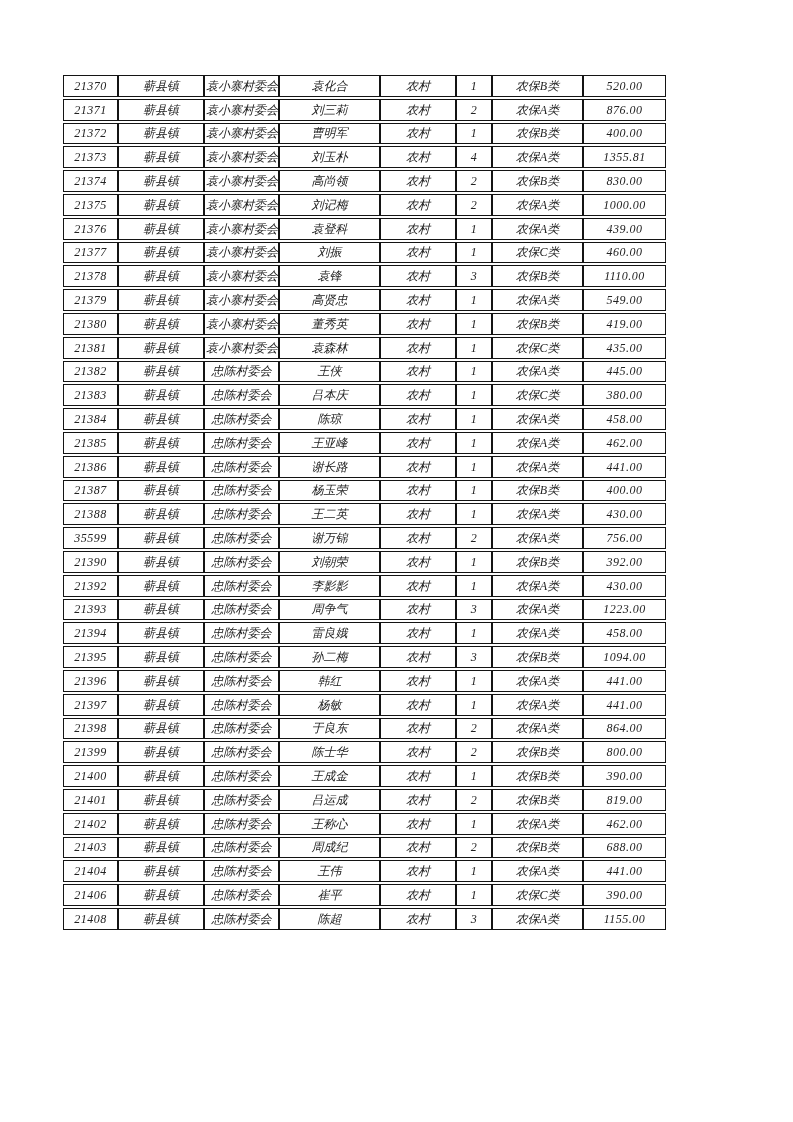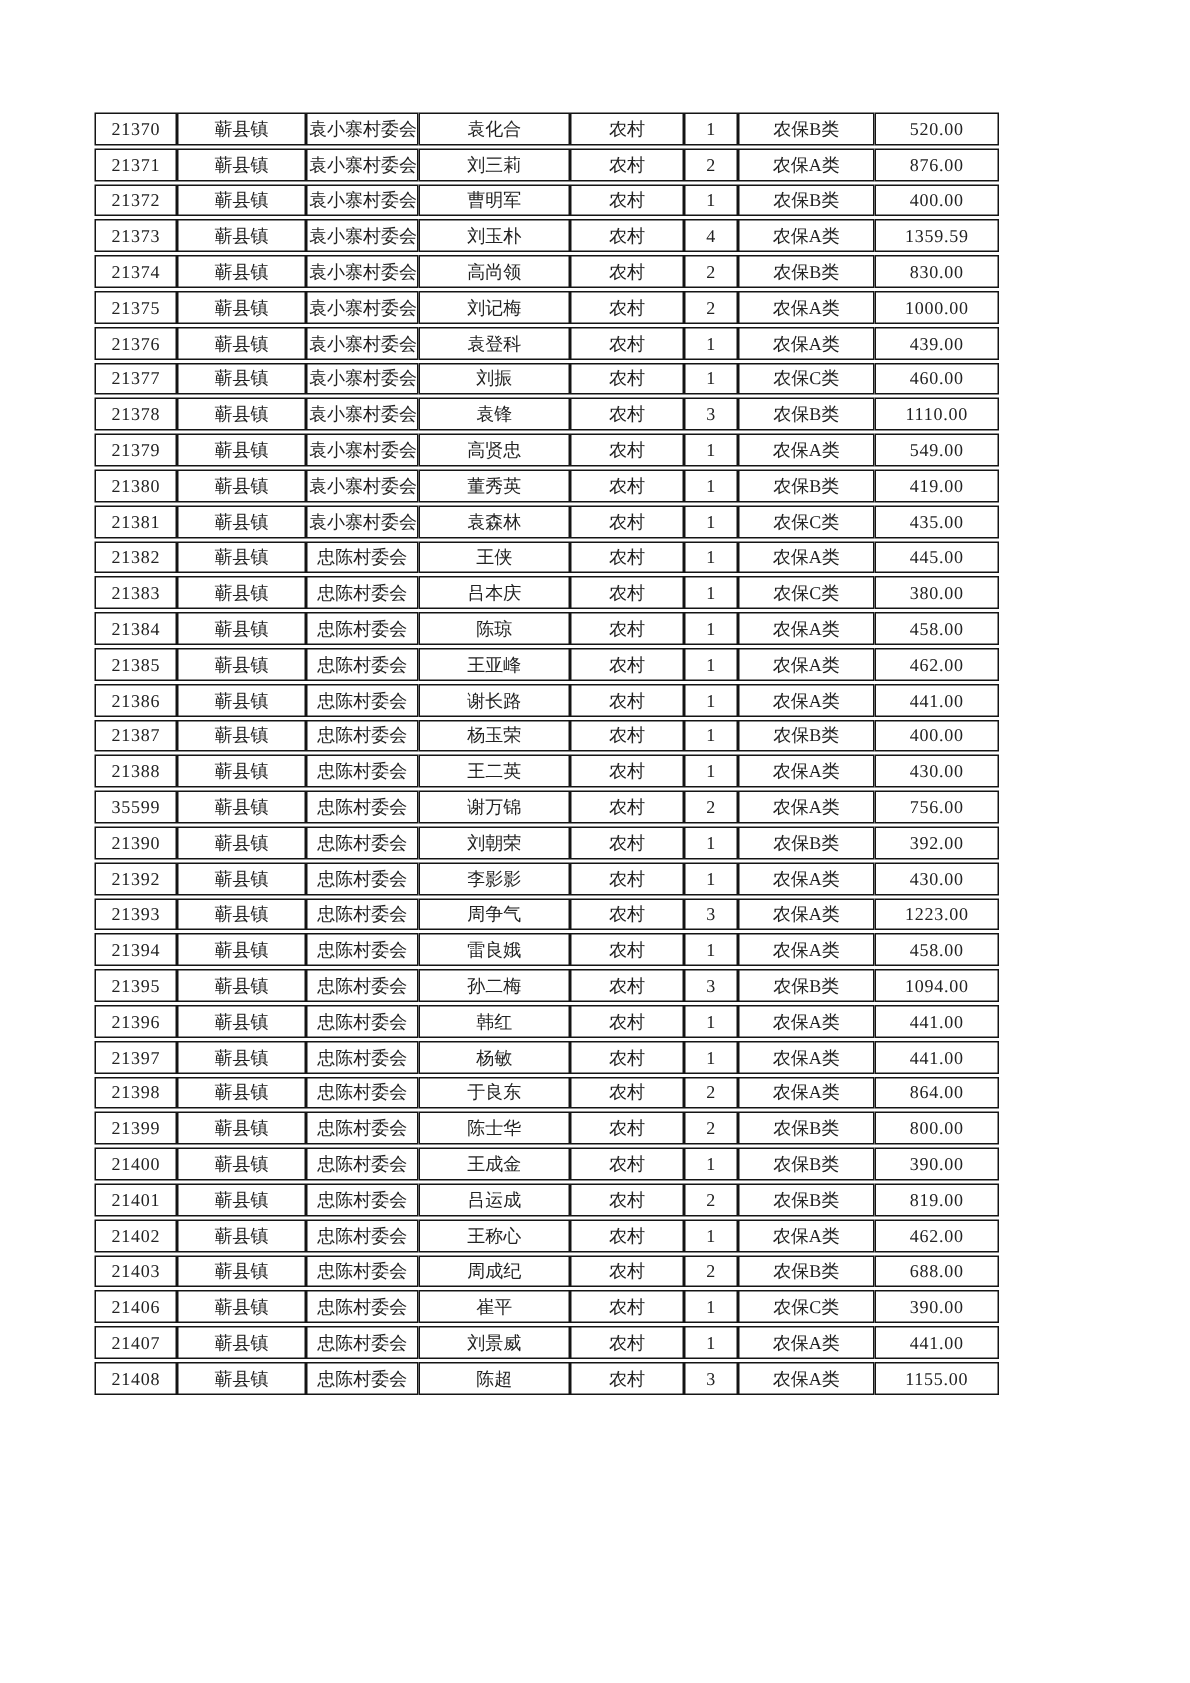--- a/index.html
+++ b/index.html
@@ -14,20 +14,21 @@
     font-family: "Liberation Serif", "DejaVu Serif", serif;
   }
   .page {
     position: absolute;
     left: 0;
     top: 0;
     width: 793px;
     height: 1122px;
     background: #ffffff;
     overflow: hidden;
+    font-style: italic;
   }
   table.roster {
     position: absolute;
     left: 63px;
     top: 73px;
     width: 603px;
     border-collapse: separate;
     border-spacing: 0 2px;
     table-layout: fixed;
   }
@@ -95,21 +96,21 @@
           <td class="num">400.00</td>
         </tr>
         <tr>
           <td class="num">21373</td>
           <td>蕲县镇</td>
           <td>袁小寨村委会</td>
           <td>刘玉朴</td>
           <td>农村</td>
           <td class="num">4</td>
           <td>农保A类</td>
-          <td class="num">1359.59</td>
+          <td class="num">1355.81</td>
         </tr>
         <tr>
           <td class="num">21374</td>
           <td>蕲县镇</td>
           <td>袁小寨村委会</td>
           <td>高尚领</td>
           <td>农村</td>
           <td class="num">2</td>
           <td>农保B类</td>
           <td class="num">830.00</td>
@@ -388,38 +389,38 @@
           <td class="num">21403</td>
           <td>蕲县镇</td>
           <td>忠陈村委会</td>
           <td>周成纪</td>
           <td>农村</td>
           <td class="num">2</td>
           <td>农保B类</td>
           <td class="num">688.00</td>
         </tr>
         <tr>
+          <td class="num">21404</td>
+          <td>蕲县镇</td>
+          <td>忠陈村委会</td>
+          <td>王伟</td>
+          <td>农村</td>
+          <td class="num">1</td>
+          <td>农保A类</td>
+          <td class="num">441.00</td>
+        </tr>
+        <tr>
           <td class="num">21406</td>
           <td>蕲县镇</td>
           <td>忠陈村委会</td>
           <td>崔平</td>
           <td>农村</td>
           <td class="num">1</td>
           <td>农保C类</td>
           <td class="num">390.00</td>
-        </tr>
-        <tr>
-          <td class="num">21407</td>
-          <td>蕲县镇</td>
-          <td>忠陈村委会</td>
-          <td>刘景威</td>
-          <td>农村</td>
-          <td class="num">1</td>
-          <td>农保A类</td>
-          <td class="num">441.00</td>
         </tr>
         <tr>
           <td class="num">21408</td>
           <td>蕲县镇</td>
           <td>忠陈村委会</td>
           <td>陈超</td>
           <td>农村</td>
           <td class="num">3</td>
           <td>农保A类</td>
           <td class="num">1155.00</td>

